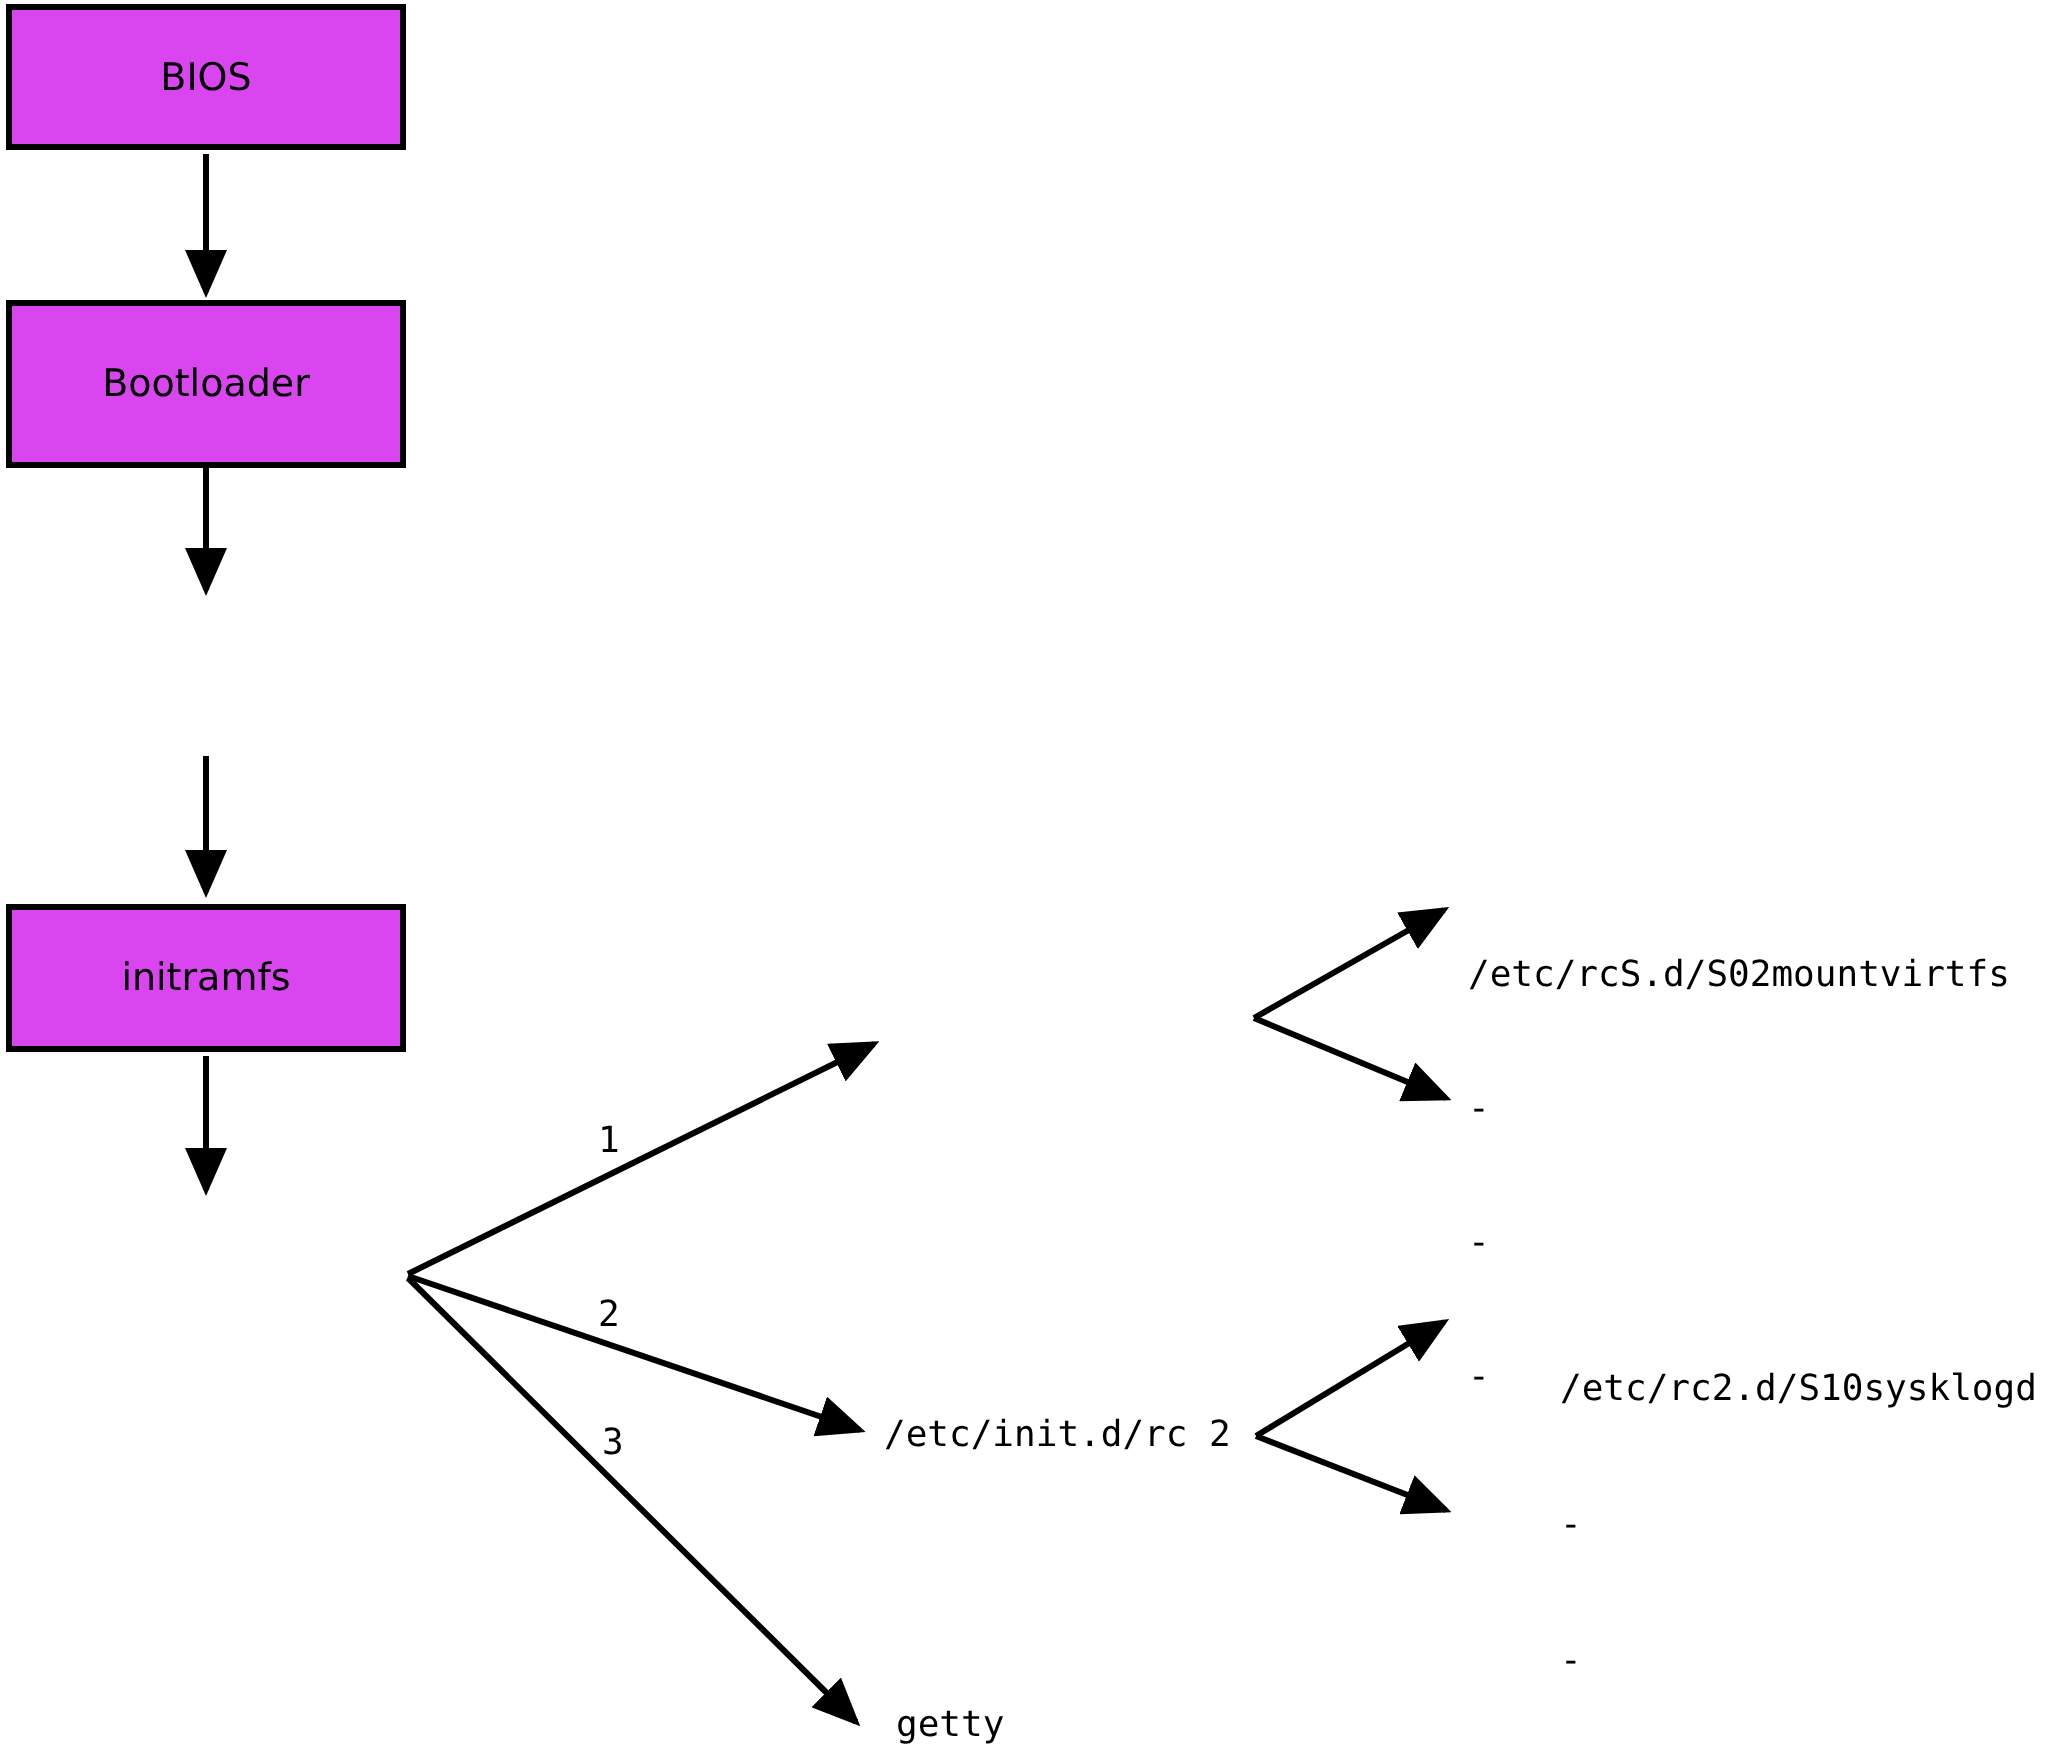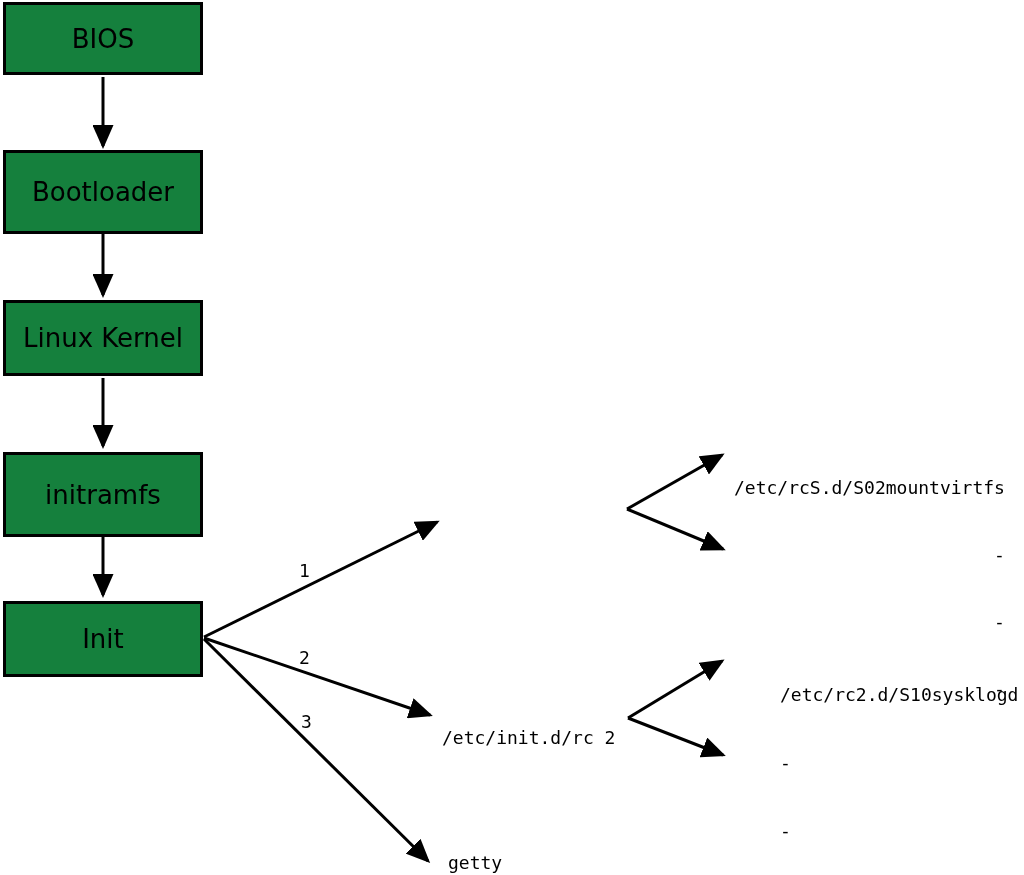--- a/index.html
+++ b/index.html
@@ -21,25 +21,25 @@
     left: 0;
     top: 0;
     pointer-events: none;
   }
   .node-box {
     position: absolute;
     left: 3px;
     width: 200px;
     box-sizing: border-box;
     border: 3px solid #000000;
-    background: #15803d;
+    background: #d946ef;
     display: flex;
     align-items: center;
     justify-content: center;
-    font-size: 26px;
+    font-size: 19px;
   }
   .note-text {
     position: absolute;
     left: 358px;
     top: 102px;
     font-size: 20px;
     white-space: nowrap;
   }
   .mono {
     font-family: "DejaVu Sans Mono", "Liberation Mono", monospace;
@@ -54,21 +54,21 @@
     position: absolute;
     line-height: 24px;
   }
   .script-list {
     position: absolute;
     left: 734px;
   }
   .script-list .row {
     display: block;
   }
-  #rcs-list .row { line-height: 25px; text-align: right; }
+  #rcs-list .row { line-height: 25px; }
   #rc2-list .row { line-height: 26px; margin-left: 46px; }
 </style>
 </head>
 <body>
 
 <div class="stage">
 
   <svg class="arrow-layer" width="1024" height="875" viewBox="0 0 1024 875">
     <defs>
       <marker id="ah" markerWidth="8" markerHeight="7" refX="7" refY="3.5" orient="auto" markerUnits="strokeWidth">
@@ -92,35 +92,29 @@
     <line x1="628" y1="718" x2="723" y2="755" stroke="#000000" stroke-width="3" marker-end="url(#ah)"></line>
   </svg>
 
 
   <div class="node-box" style="top:2px;height:73px;">
     <span>BIOS</span>
   </div>
   <div class="node-box" style="top:150px;height:84px;">
     <span>Bootloader</span>
   </div>
-  <div class="node-box" style="top:300px;height:76px;">
-    <span>Linux Kernel</span>
-  </div>
-  <div class="node-box" style="top:452px;height:85px;">
+  <div class="node-box" style="top:452px;height:74px;">
     <span>initramfs</span>
-  </div>
-  <div class="node-box" style="top:601px;height:76px;">
-    <span>Init</span>
   </div>
 
   <div class="edge-num mono" style="left:299px;top:559px;">1</div>
   <div class="edge-num mono" style="left:299px;top:646px;">2</div>
   <div class="edge-num mono" style="left:301px;top:710px;">3</div>
 
-  <div class="path-label mono" style="left:442px;top:706px;margin-top:20px;">/etc/init.d/rc 2</div>
+  <div class="path-label mono" style="left:442px;top:706px;">/etc/init.d/rc 2</div>
   <div class="path-label mono" style="left:448px;top:851px;">getty</div>
 
   <div class="script-list mono" id="rcs-list" style="top:433px;">
     <span class="row">/etc/rcS.d/S02mountvirtfs</span>
     <span class="row">-</span>
     <span class="row">-</span>
     <span class="row">-</span>
   </div>
 
   <div class="script-list mono" id="rc2-list" style="top:640px;">

